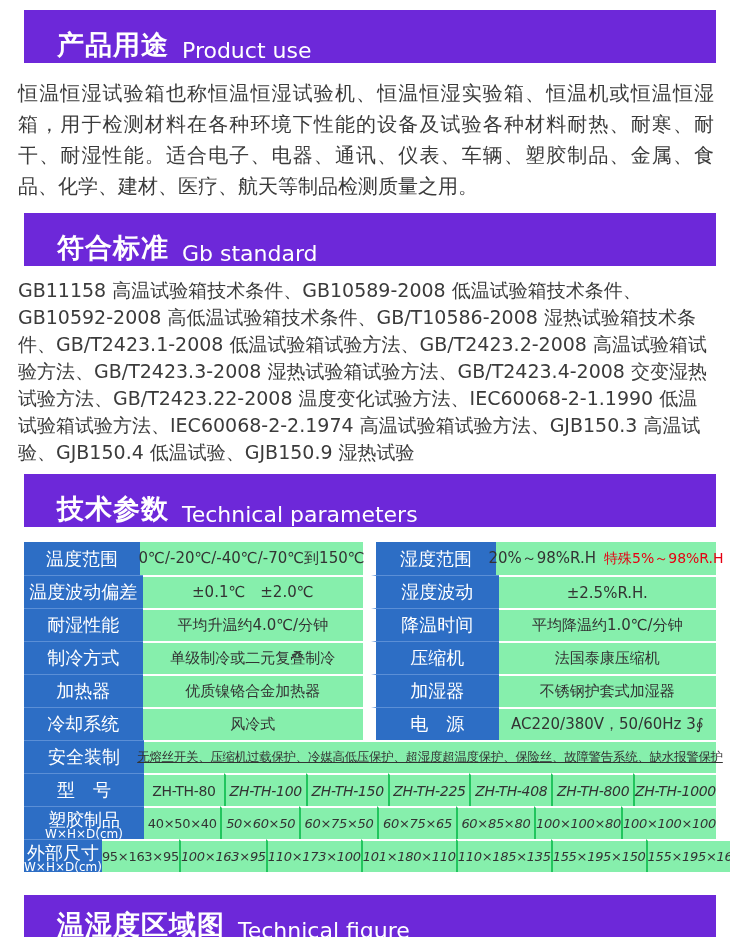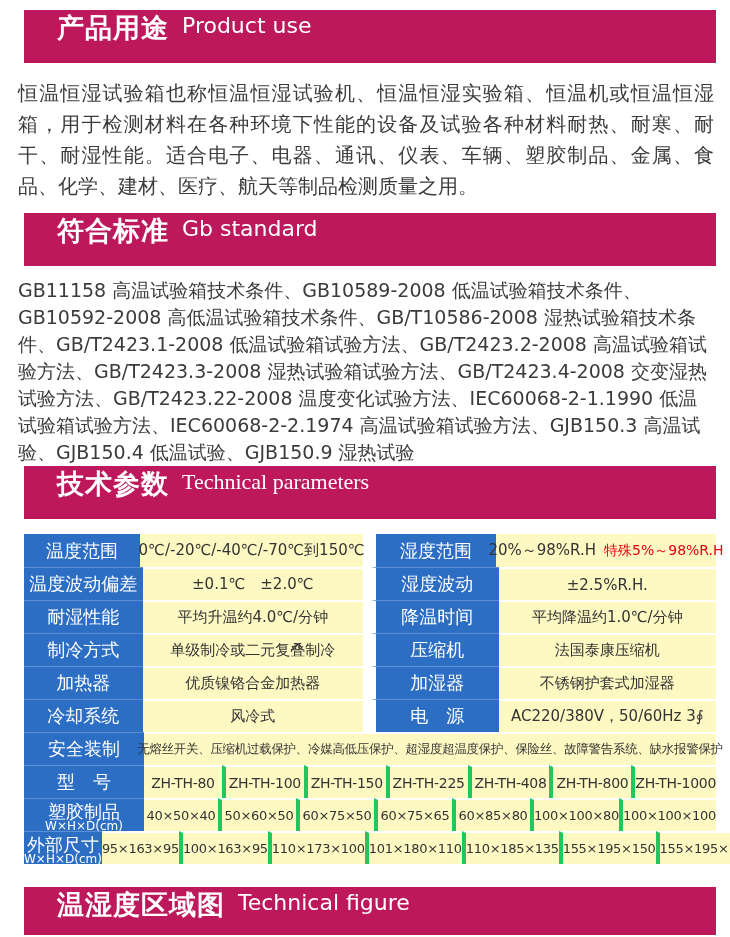--- a/index.html
+++ b/index.html
@@ -6,23 +6,23 @@
   html,body { margin:0; padding:0; }
   body {
     width:730px; height:937px;
     background:#ffffff;
     font-family:"DejaVu Sans", sans-serif;
     overflow:hidden;
   }
   .banner {
     margin:0 14px 0 24px;
     height:53px;
-    background:#be185d;
+    background:#6d28d9;
     display:flex;
-    align-items:flex-start;
+    align-items:flex-end;
     padding-left:33px;
   }
   .banner .zh {
     color:#ffffff;
     font-size:27px;
     font-weight:bold;
     letter-spacing:1px;
   }
   .banner .en {
     color:#ffffff;
@@ -39,54 +39,54 @@
     color:#3b3b3b;
     text-align:justify;
   }
   #banner-standard { margin-top:11px; }
   #para-standard {
     margin:11px 16px 0 18px;
     font-size:19px;
     line-height:27px;
     color:#3b3b3b;
   }
-  #banner-tech { margin-top:0;font-family:Liberation Serif, serif; }
+  #banner-tech { margin-top:8px; }
 
   
   .ptable {
     margin:15px 14px 0 24px;
     width:692px;
   }
   .trow { display:flex; height:33px; }
   .lbl {
     background:#2d6ec5;
     color:#ffffff;
     display:flex; flex-direction:column;
     align-items:center; justify-content:center;
     font-size:18px;
     height:100%;
   }
   .lbl1 { width:120px; }
   .lbl2 { width:129px; border-left:5px solid #ffffff;margin-left:8px; }
   .cell {
-    background:#fef9c3;
+    background:#86efac;
     color:#333333;
     display:flex; align-items:center; justify-content:center;
     font-size:15px;
     height:100%;
     white-space:nowrap;
   }
   .val1 { width:223px; }
   .val2 { width:220px;text-align:right; }
   .trow + .trow .lbl { border-top:1px solid #5b8fd6; }
   .trow + .trow .cell { border-top:2px solid #ffffff; }
   .red-note { color:#e60012; margin-left:8px; font-size:14px; }
-  .wide-val { width:572px; font-size:12.5px; letter-spacing:-0.3px; }
+  .wide-val { width:572px; font-size:12.5px; letter-spacing:-0.3px;text-decoration:underline; }
   .mcell { flex:1 1 0; font-size:14px; letter-spacing:-0.3px; }
-  .mcell + .mcell { border-left:4px solid #22c55e; }
+  .mcell + .mcell { border-left:2px solid #22c55e;font-style:italic; }
   .dimcell { font-size:13px; letter-spacing:-0.3px; }
   .lbl .sub {
     font-size:12px;
     line-height:9px;
     margin-top:-2px;
     font-weight:400;
   }
   #banner-regional { margin-top:23px; height:48px; }
 </style>
 </head>

